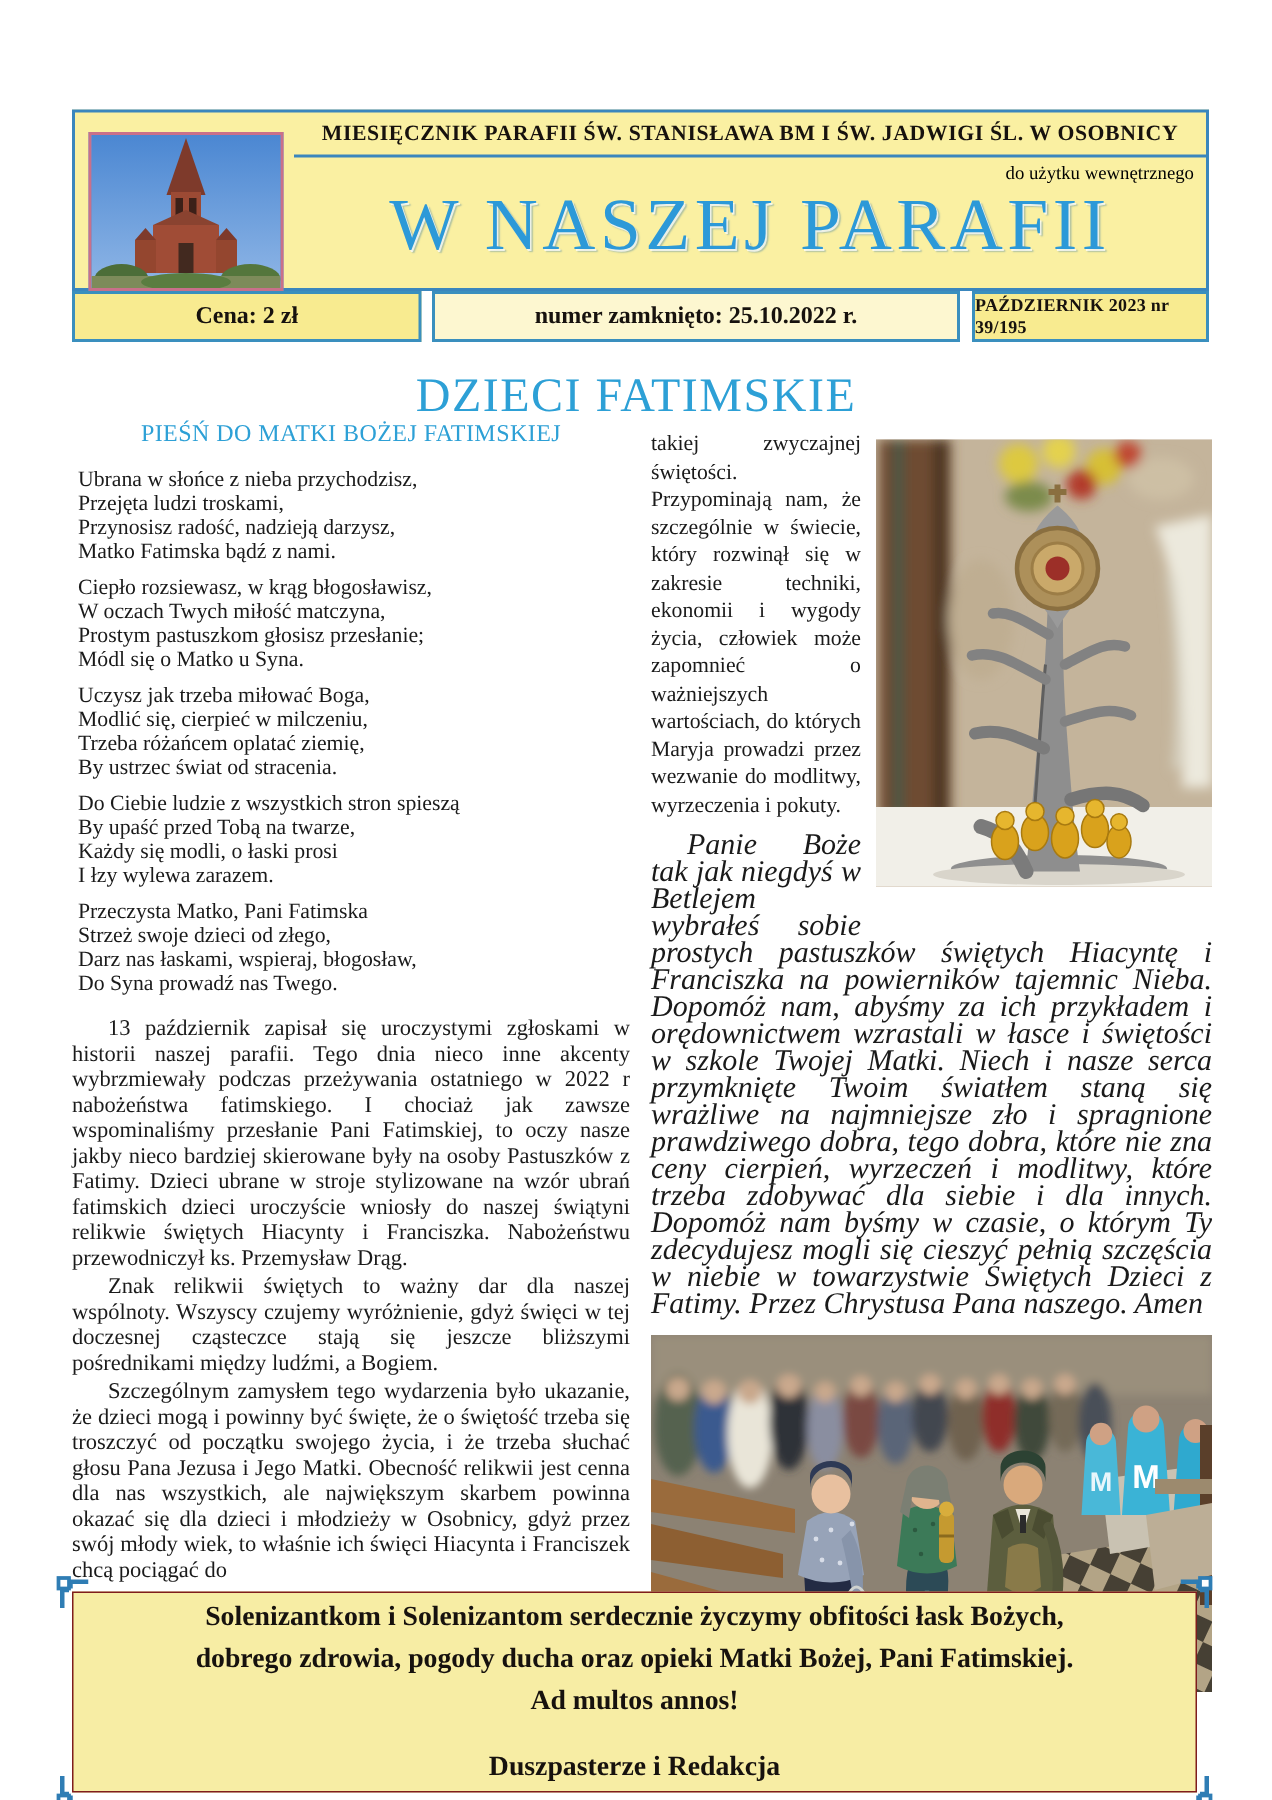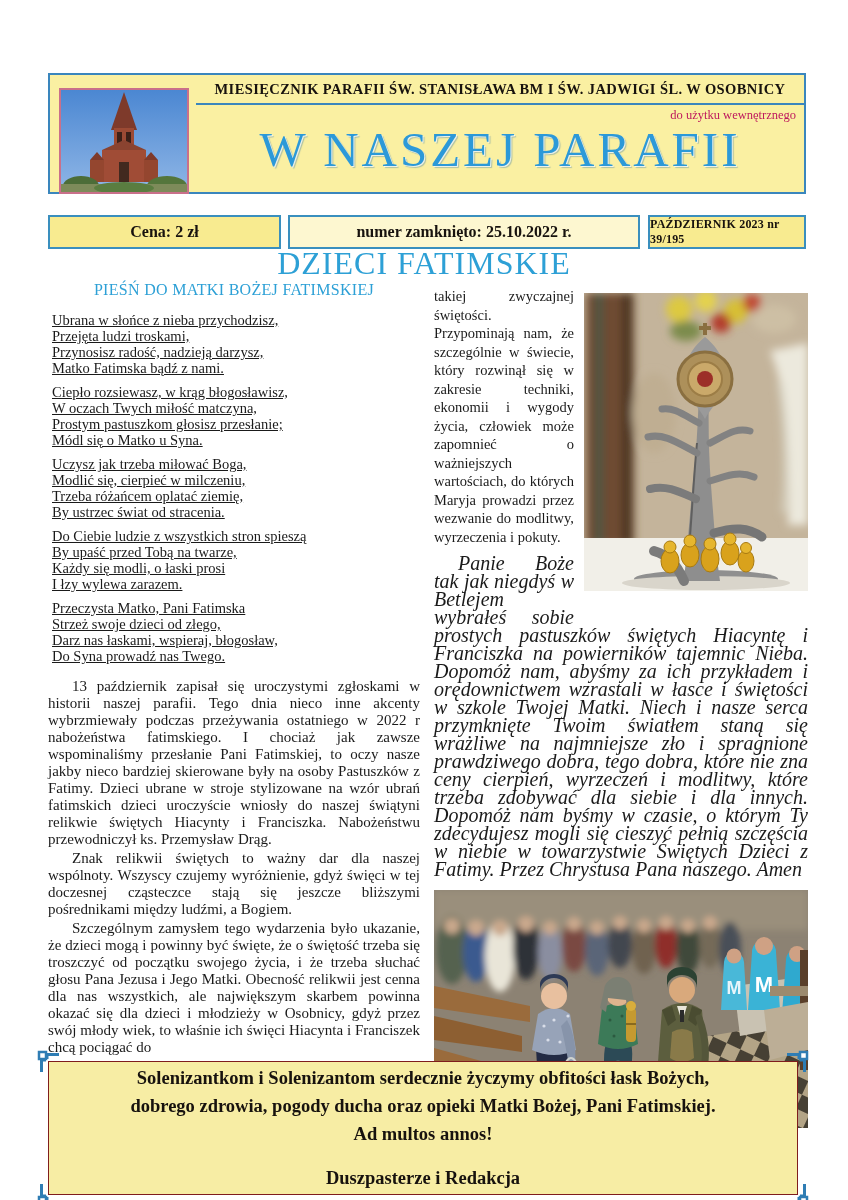--- a/index.html
+++ b/index.html
@@ -16,50 +16,50 @@
     position:absolute;left:9px;top:13px;width:126px;height:102px;
     border:2px solid #c9708a;background:#5c93d8;
   }
   .mast-top{
     margin-left:146px;height:28px;display:flex;align-items:center;justify-content:center;
     border-bottom:2px solid #3a86bd;
     font-weight:bold;font-size:14.5px;letter-spacing:0.4px;color:#17120e;
   }
   .internal-note{
     margin-left:146px;text-align:right;padding-right:8px;margin-top:3px;
-    font-size:12.5px;color:#be185d;
+    font-size:12.5px;color:#000000;
   }
   .mast-title{
     margin-left:146px;text-align:center;margin-top:0;
     font-size:49px;line-height:54px;letter-spacing:3px;font-weight:normal;
     color:#2c99d8;text-shadow:1px 1px 0 rgba(255,255,255,.75), 2px 2px 1px rgba(40,110,160,.35);
   }
   
   .info-box{
-    position:absolute;top:184px;height:30px;border:2px solid #3a8fbe;
+    position:absolute;top:163px;height:30px;border:2px solid #3a8fbe;
     display:flex;align-items:center;justify-content:center;
     font-size:16px;font-weight:bold;color:#17120e;
   }
   .box-price{left:48px;width:229px;background:#f8eb90;}
   .box-closed{left:288px;width:348px;background:#fdf7d0;text-align:center;}
   .box-issue{left:648px;width:154px;background:#f8eb90;font-size:12px;font-weight:bold;letter-spacing:0.2px;}
   
   .headline{
     position:absolute;left:0;top:214px;width:848px;text-align:center;margin:0;
     font-size:32px;font-weight:normal;letter-spacing:1px;color:#2da0d6;
   }
   
   .col-left{position:absolute;left:48px;top:250px;width:372px;}
   .col-right{position:absolute;left:434px;top:256px;width:374px;}
   .song-title{
     margin:0 0 13px 0;text-align:center;font-size:16px;font-weight:normal;
     letter-spacing:0.3px;color:#2da0d6;
   }
   .stanza{white-space:pre-line;margin:0 0 8px 4px;font-size:14.5px;line-height:16px;}
-  .poem{margin-bottom:14px;text-decoration:underline;}
+  .poem{margin-bottom:14px;}
   .para{margin:0 0 2px 0;font-size:15px;line-height:17px;text-align:justify;text-indent:24px;}
   .cont-para{margin:0;font-size:14.5px;line-height:18.5px;text-align:justify;}
   .prayer{margin:8px 0 0 0;font-size:20px;line-height:18px;text-align:justify;
     font-style:italic;text-indent:24px;}
   .photo1{
     float:right;width:224px;height:298px;margin:6px 0 22px 10px;background:#c9bca6;
   }
   .photo2{width:374px;height:238px;margin-top:12px;background:#8c8273;}
   .photo1 svg,.photo2 svg,.church-photo svg{display:block;}
   

